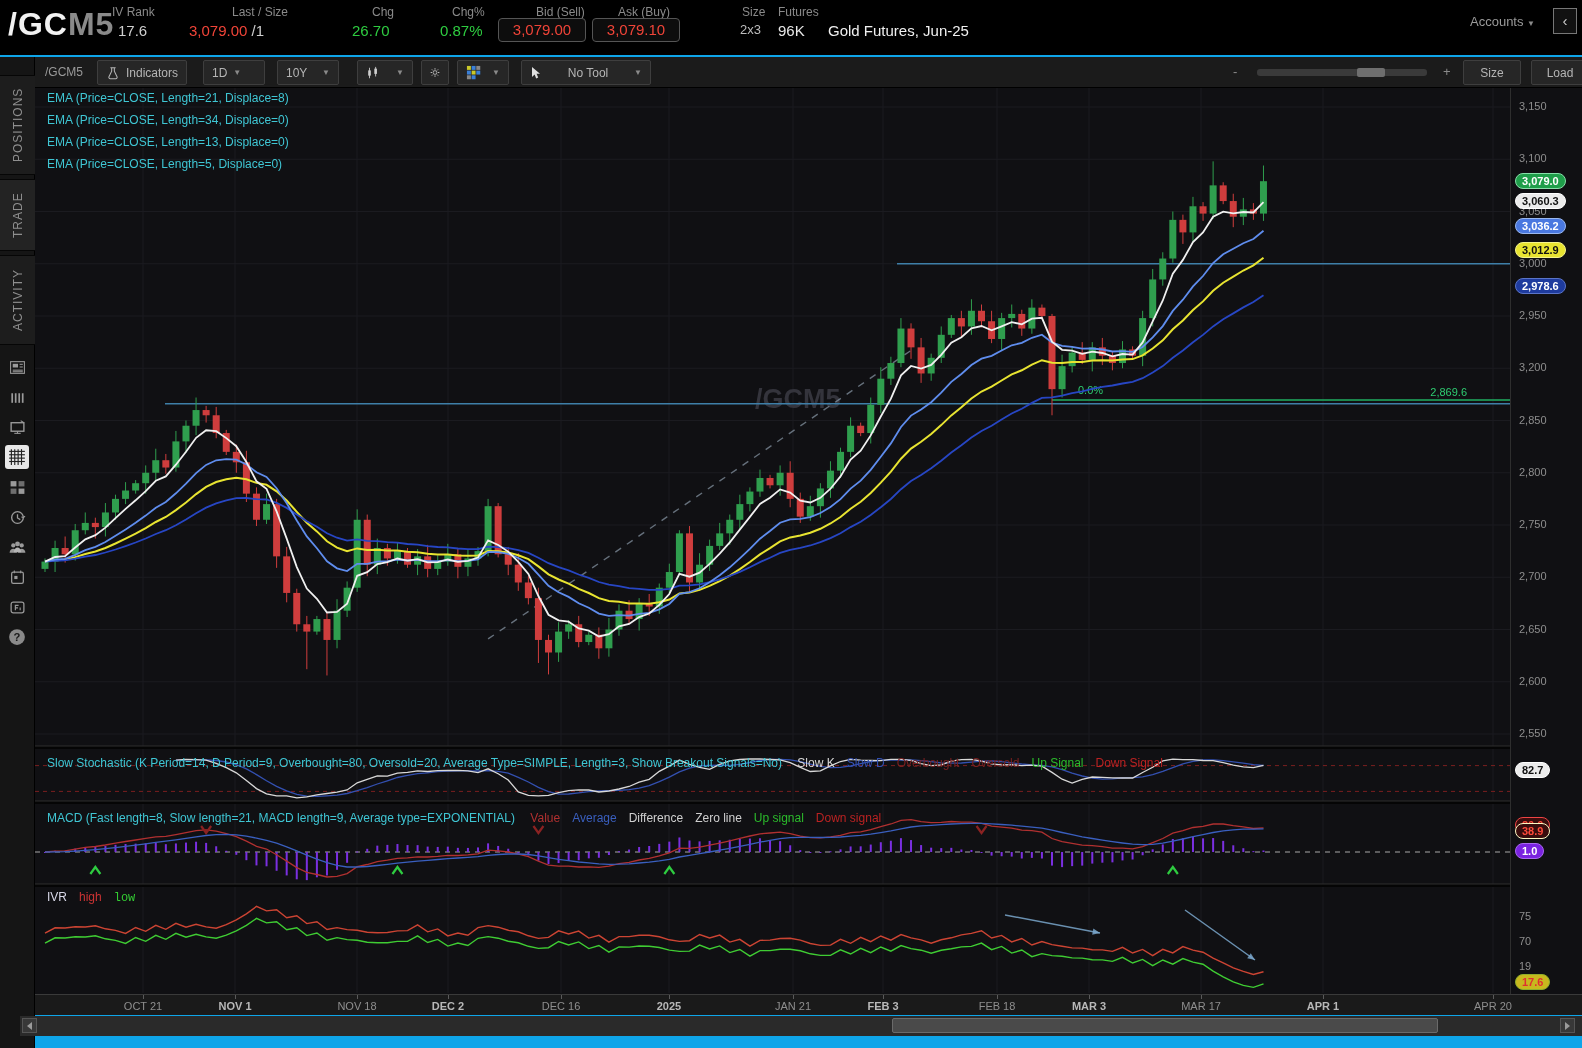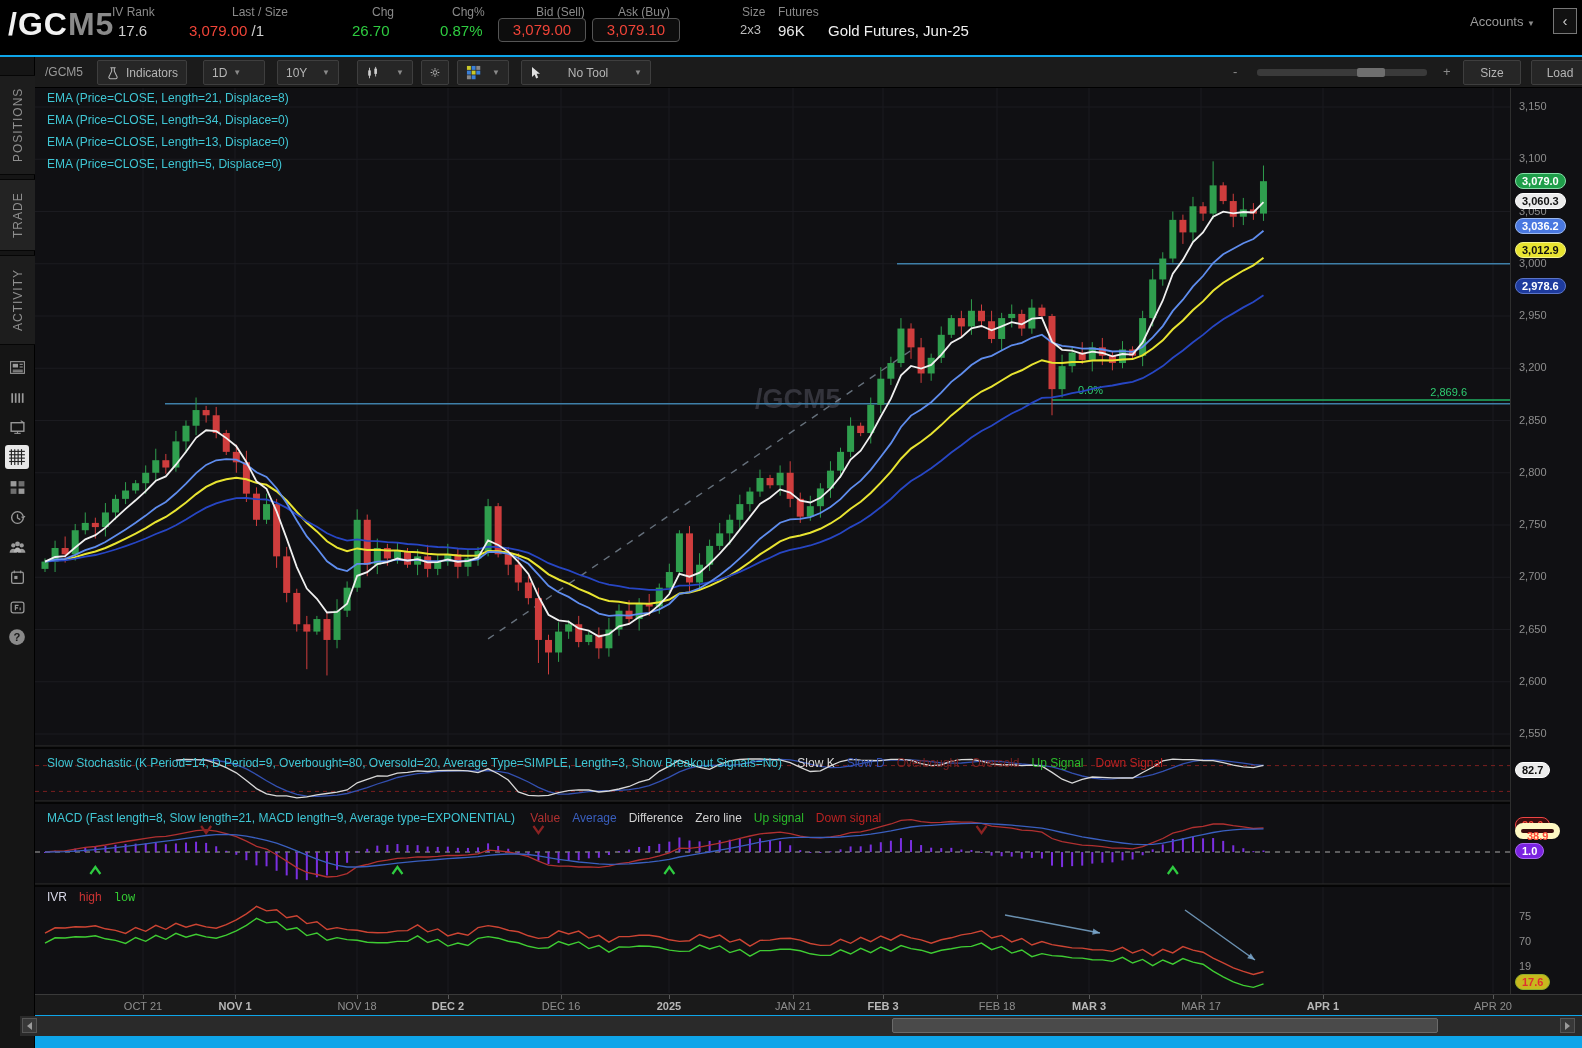--- a/index.html
+++ b/index.html
@@ -714,21 +714,21 @@
         <div class="tick" style="top:822px">75</div>
         <div class="tick" style="top:847px">70</div>
         <div class="tick" style="top:872px">19</div>
         <div class="bub" style="top:85px;background:#1f9e4a;color:#ffffff;border:1px solid #86dfa8">3,079.0</div>
         <div class="bub" style="top:105px;background:#ececec;color:#111111;border:1px solid #ffffff">3,060.3</div>
         <div class="bub" style="top:130px;background:#4a78e0;color:#ffffff;border:1px solid #9ab8f0">3,036.2</div>
         <div class="bub" style="top:154px;background:#e8e431;color:#111111;border:1px solid #f6f48a">3,012.9</div>
         <div class="bub" style="top:190px;background:#1e3b9e;color:#ffffff;border:1px solid #5a74c8">2,978.6</div>
         <div class="bub" style="top:674px;background:#ececec;color:#111111;border:1px solid #ffffff">82.7</div>
         <div class="bub" style="top:729px;background:#3a0d0d;color:#ff4a3a;border:1px solid #ef4444">20.0</div>
-        <div class="bub" style="top:735px;background:#3a0d0d;color:#ff4a3a;border:6px solid #fef9c3">38.9</div>
+        <div class="bub" style="top:735px;background:#3a0d0d;color:#ff4a3a;border:1px solid #fef9c3">38.9</div>
         <div class="bub" style="top:755px;background:#7a22e0;color:#ffffff;border:1px solid #a868f0">1.0</div>
         <div class="bub" style="top:886px;background:#c8b81e;color:#e03030;border:1px solid #8fae2a">17.6</div>
       </div>
   </div>
 
   <div class="daterow" id="daterow">
       <div class="dtick" style="left:108px"></div>
       <div class="dlab" style="left:73px">OCT 21</div>
       <div class="dtick" style="left:200px"></div>
       <div class="dlab b" style="left:165px">NOV 1</div>

